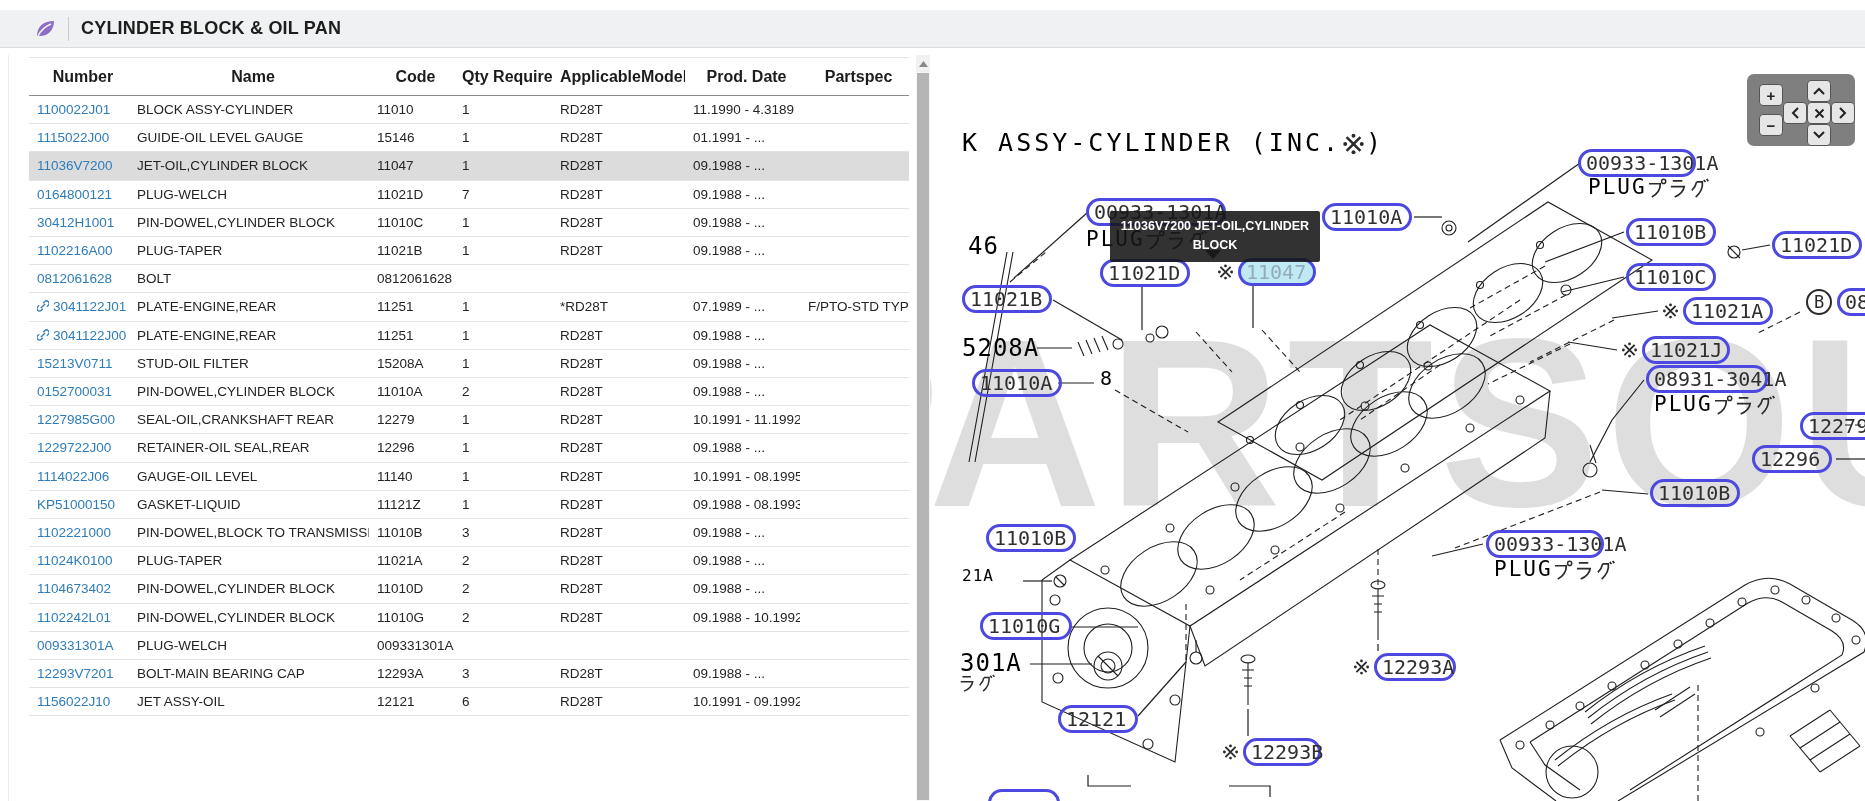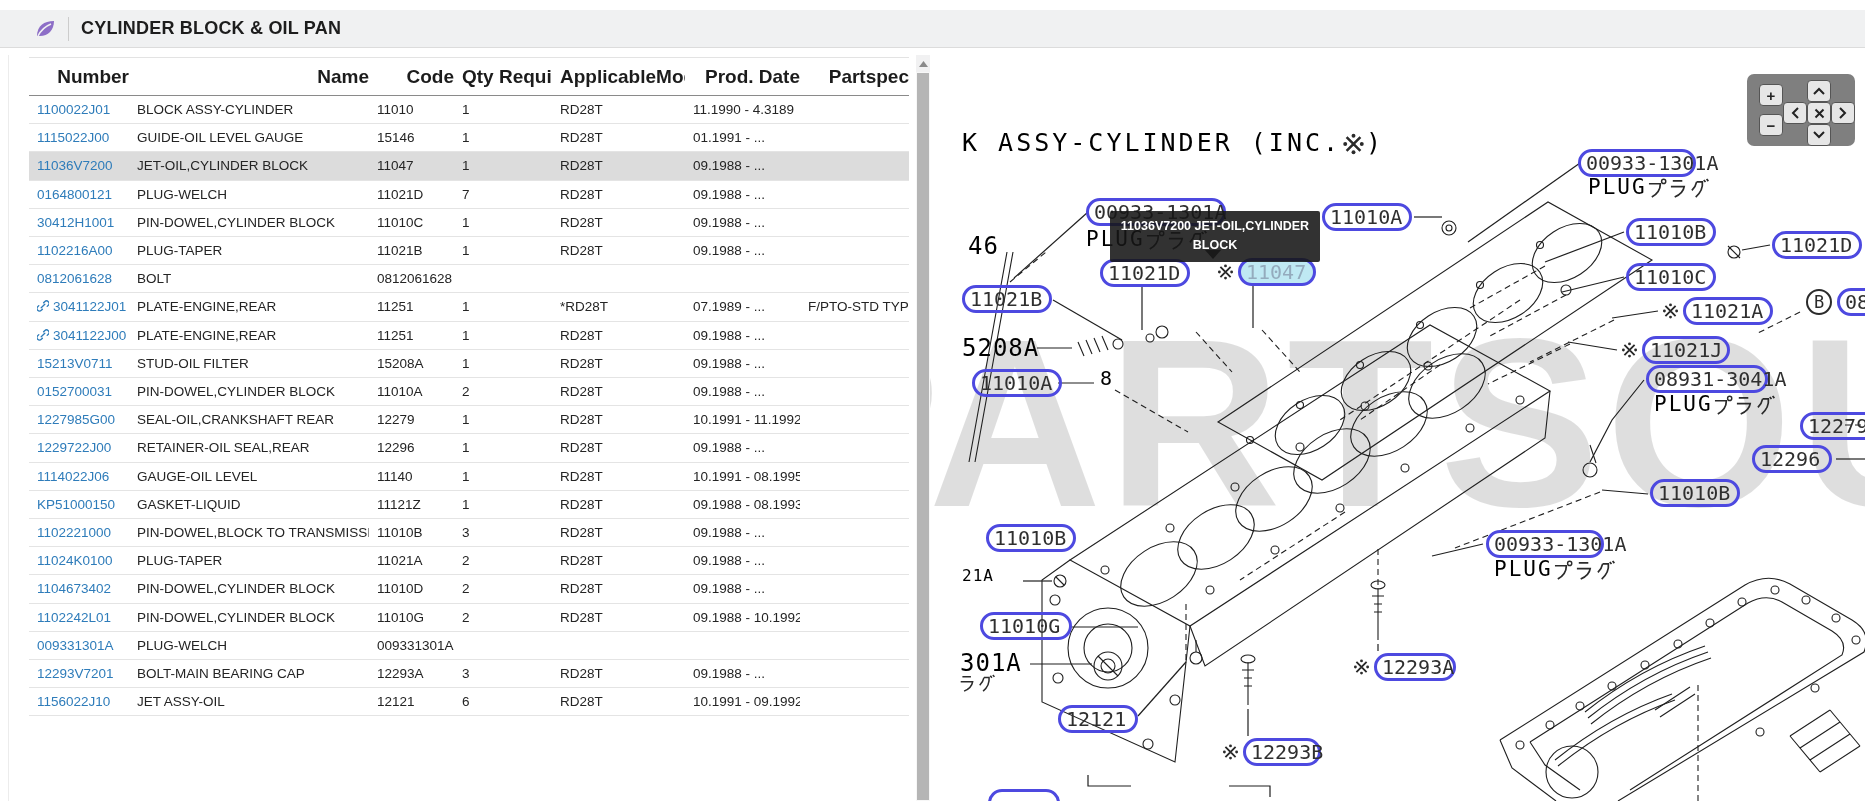--- a/index.html
+++ b/index.html
@@ -9,21 +9,21 @@
   
   .topbar{position:absolute;left:0;top:10px;width:1865px;height:37px;background:#f0f1f2;
     border-bottom:1px solid #dcdcdc;display:flex;align-items:center;}
   .leaf-wrap{margin-left:32px;width:26px;height:26px;display:flex;align-items:center;justify-content:center;}
   .hdr-divider{width:1px;height:24px;background:#ccc;margin:0 12px 0 10px;}
   .page-title{font-size:18px;font-weight:bold;color:#1d1d1d;letter-spacing:.2px;}
 
   
   .panel-edge{position:absolute;left:8px;top:55px;width:1px;height:746px;background:#ececec;}
   table.parts{position:absolute;left:29px;top:57px;width:880px;border-collapse:collapse;table-layout:fixed;}
-  table.parts th{font-size:19px;font-weight:bold;color:#1c1c1c;text-align:right;height:37px;
+  table.parts th{font-size:16px;font-weight:bold;color:#1c1c1c;text-align:center;height:37px;
     padding:0 0 0 8px;border-top:1px solid #e3e3e3;border-bottom:1px solid #8a8a8a;white-space:nowrap;overflow:hidden;}
   table.parts td{font-size:13.5px;color:#242424;height:27.2px;line-height:27.2px;padding:0 0 0 8px;
     border-bottom:1px solid #e4e4e4;white-space:nowrap;overflow:hidden;}
   table.parts tr.hl td{background:#dcdcdc;}
   td.numcell a{color:#2e7cba;text-decoration:none;cursor:pointer;}
   .linkico{display:inline-block;vertical-align:-1px;margin-right:4px;}
 
   
   .sbar{position:absolute;left:916px;top:55px;width:14px;height:746px;background:#f7f7f7;}
   .sbar-up{position:absolute;left:0;top:0;width:14px;height:17px;background:#f1f1f2;

